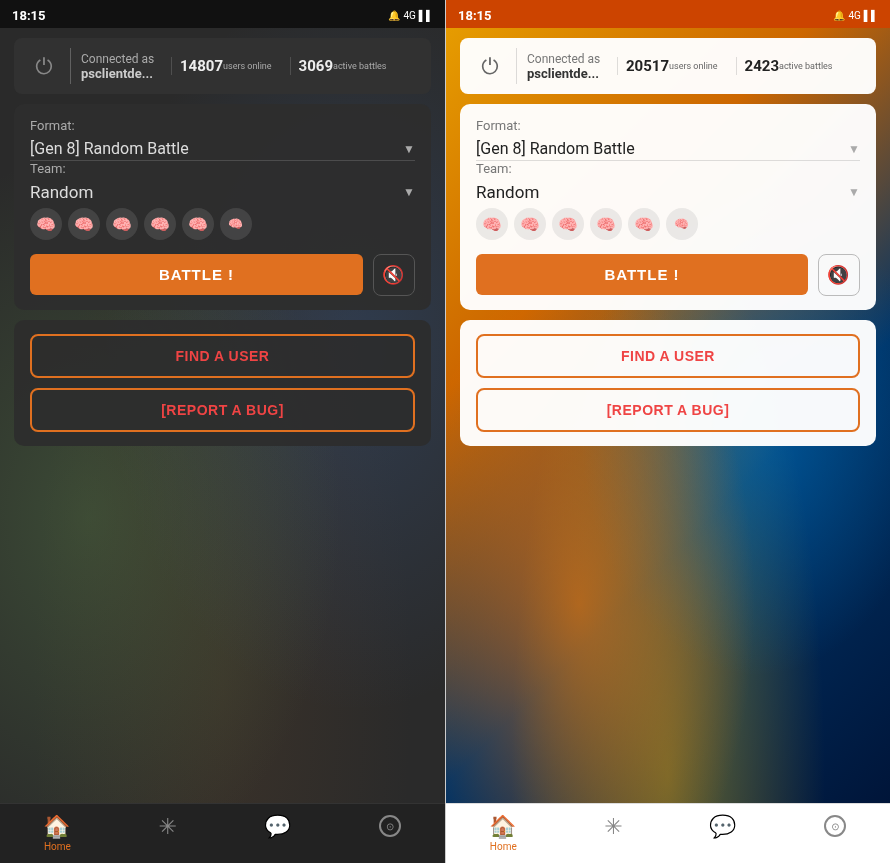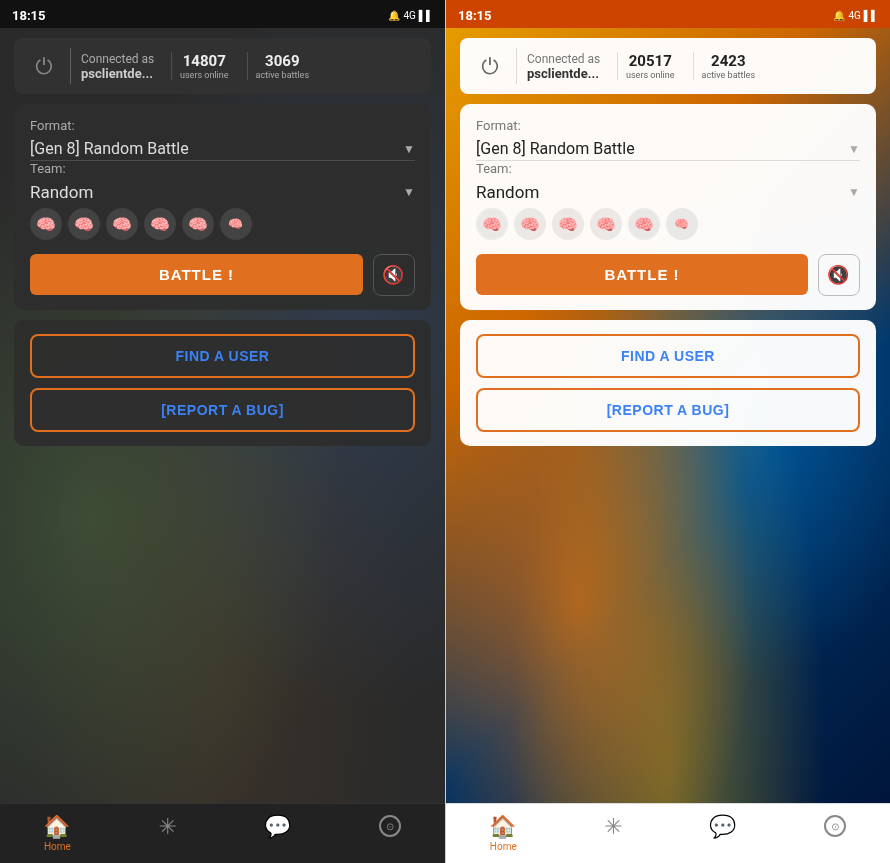--- a/index.html
+++ b/index.html
@@ -157,21 +157,20 @@
       font-size: 13px;
       font-weight: bold;
       color: #ccc;
     }
 
     .dark .connected-user { color: #ccc; }
     .light .connected-user { color: #333; }
 
     .stat-block {
       display: flex;
-      flex-direction: column;
       align-items: center;
       padding: 0 8px;
       border-left: 1px solid rgba(150,150,150,0.3);
     }
 
     .stat-number {
       font-size: 15px;
       font-weight: bold;
       color: #eee;
     }
@@ -320,21 +319,21 @@
 
     .light .extra-card {
       background-color: rgba(255,255,255,0.97);
     }
 
     .outline-btn {
       background: transparent;
       border: 2px solid #e07020;
       border-radius: 8px;
       padding: 12px;
-      color: #3b82f6;
+      color: #ef4444;
       font-size: 14px;
       font-weight: bold;
       letter-spacing: 0.5px;
       cursor: pointer;
       text-transform: uppercase;
     }
 
     
     .bottom-nav {
       position: relative;

